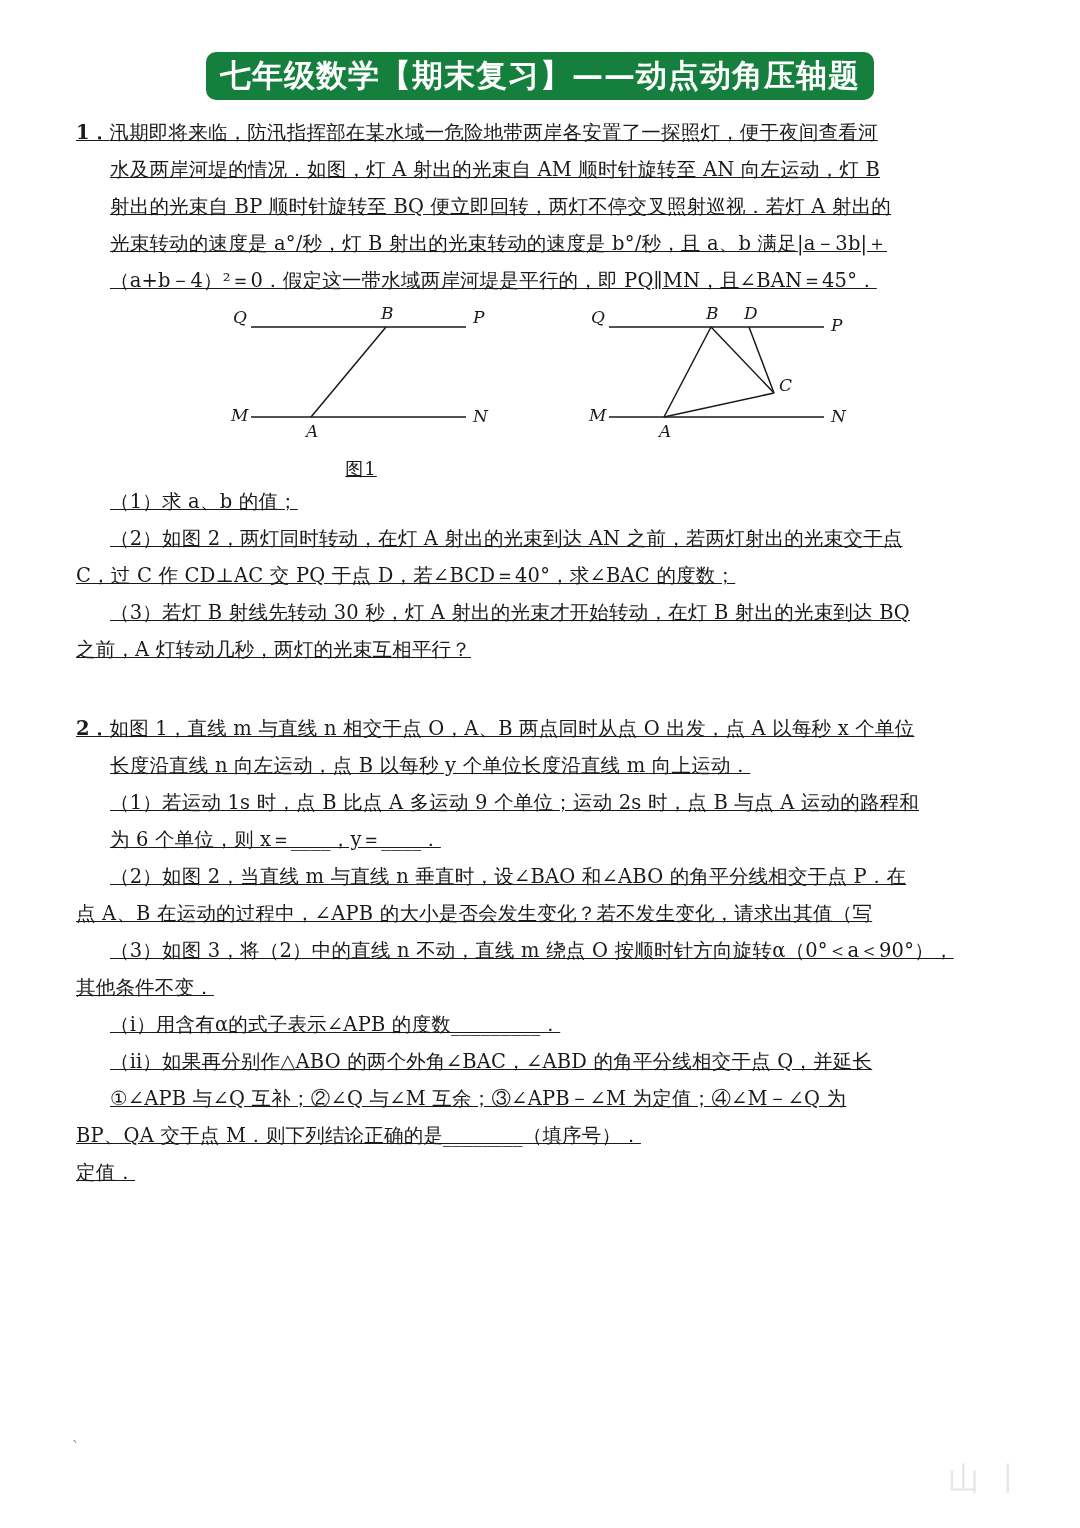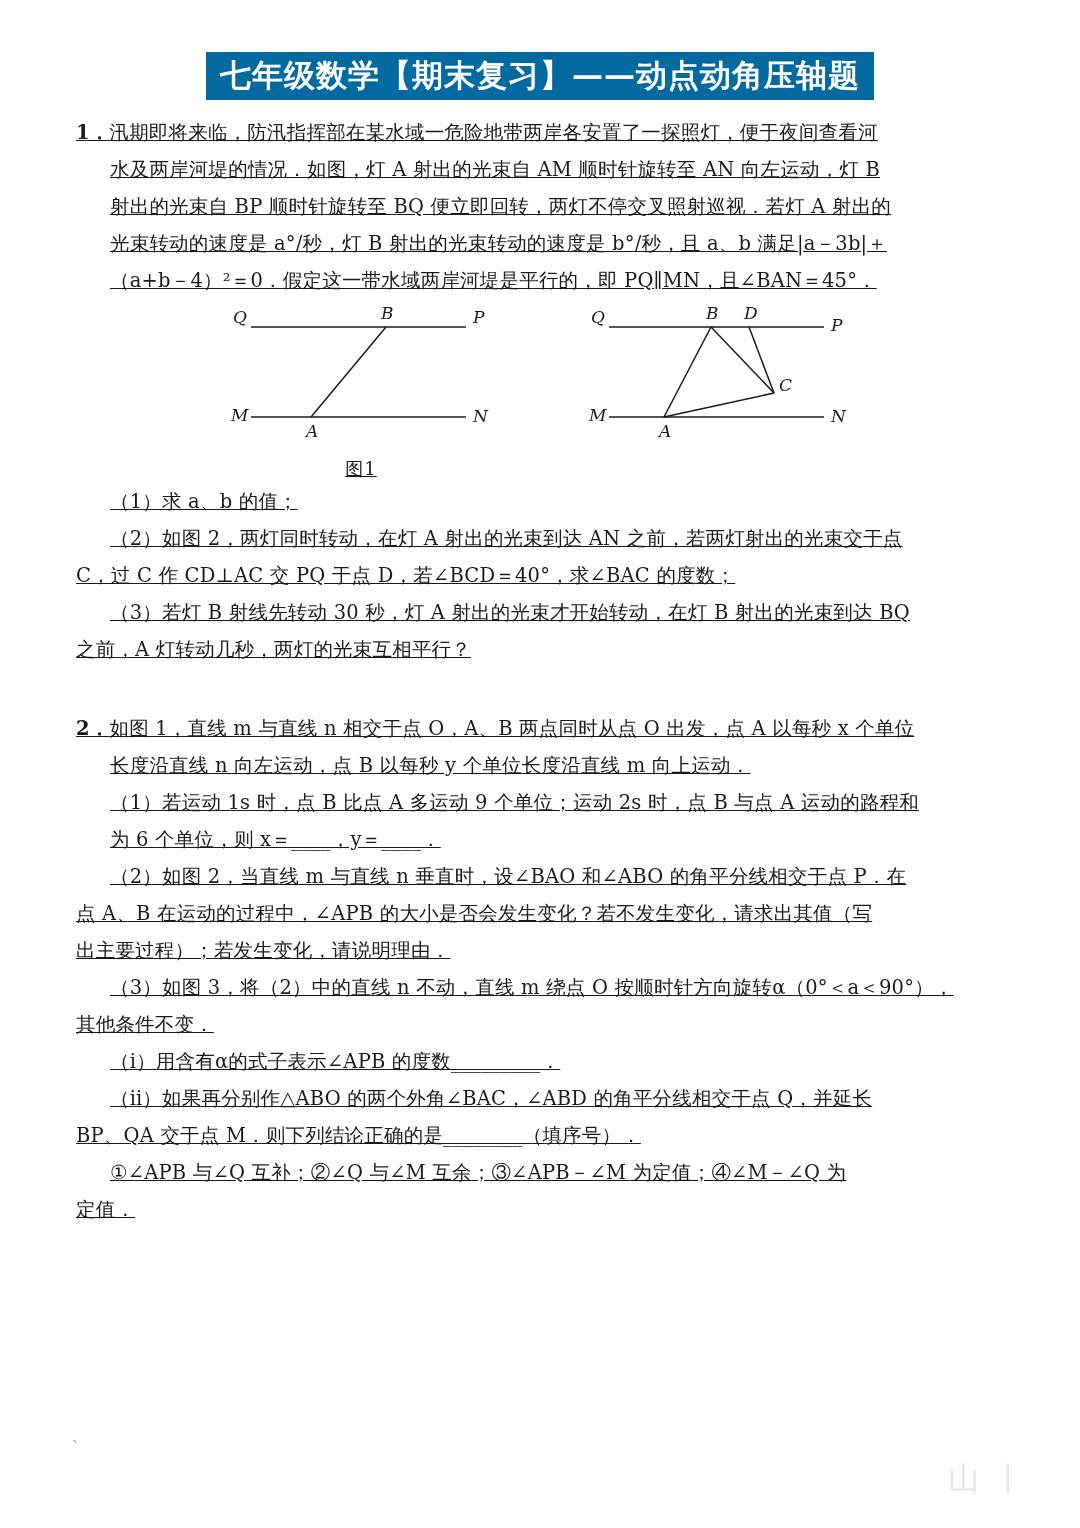--- a/index.html
+++ b/index.html
@@ -21,28 +21,29 @@
     height: 1528px;
     box-sizing: border-box;
     padding: 44px 76px 0 76px;
   }
   .title-bar {
     text-align: center;
     margin: 8px 0 14px 0;
   }
   .title-text {
     display: inline-block;
-    background: #0369a1;
+    background: #15803d;
     color: #ffffff;
     font-family: "DejaVu Serif", "Liberation Serif", serif;
     font-weight: bold;
     font-size: 31px;
     letter-spacing: 1px;
     padding: 6px 14px 8px 14px;
     line-height: 1.1;
+    border-radius: 10px;
   }
   .problem {
     margin-top: 10px;
     text-decoration: underline;
   }
   .p-line {
     font-size: 19.5px;
     line-height: 37px;
     text-align: justify;
     letter-spacing: 0.2px;
@@ -168,26 +169,25 @@
   <div class="problem">
     <div class="p-line first-line">
       <span class="num-label bold">2．</span><span>如图 1，直线 m 与直线 n 相交于点 O，A、B 两点同时从点 O 出发，点 A 以每秒 x 个单位</span>
     </div>
     <div class="p-line indent1">长度沿直线 n 向左运动，点 B 以每秒 y 个单位长度沿直线 m 向上运动．</div>
 
     <div class="p-line indent1">（1）若运动 1s 时，点 B 比点 A 多运动 9 个单位；运动 2s 时，点 B 与点 A 运动的路程和</div>
     <div class="p-line indent1">为 6 个单位，则 x＝____，y＝____．</div>
     <div class="p-line indent1">（2）如图 2，当直线 m 与直线 n 垂直时，设∠BAO 和∠ABO 的角平分线相交于点 P．在</div>
     <div class="p-line">点 A、B 在运动的过程中，∠APB 的大小是否会发生变化？若不发生变化，请求出其值（写</div>
-    <div class="p-line">出主要过程）；若发生变化，请说明理由．</div>
     <div class="p-line indent1">（3）如图 3，将（2）中的直线 n 不动，直线 m 绕点 O 按顺时针方向旋转α（0°＜a＜90°），</div>
     <div class="p-line">其他条件不变．</div>
     <div class="p-line indent1">（ⅰ）用含有α的式子表示∠APB 的度数_________．</div>
     <div class="p-line indent1">（ⅱ）如果再分别作△ABO 的两个外角∠BAC，∠ABD 的角平分线相交于点 Q，并延长</div>
+    <div class="p-line indent1">①∠APB 与∠Q 互补；②∠Q 与∠M 互余；③∠APB－∠M 为定值；④∠M－∠Q 为</div>
     <div class="p-line">BP、QA 交于点 M．则下列结论正确的是________（填序号）．</div>
-    <div class="p-line indent1">①∠APB 与∠Q 互补；②∠Q 与∠M 互余；③∠APB－∠M 为定值；④∠M－∠Q 为</div>
     <div class="p-line">定值．</div>
   </div>
 
   <div class="corner-mark">`</div>
   <div class="watermark">山 丨</div>
 
 </div>
 
 </body></html>

